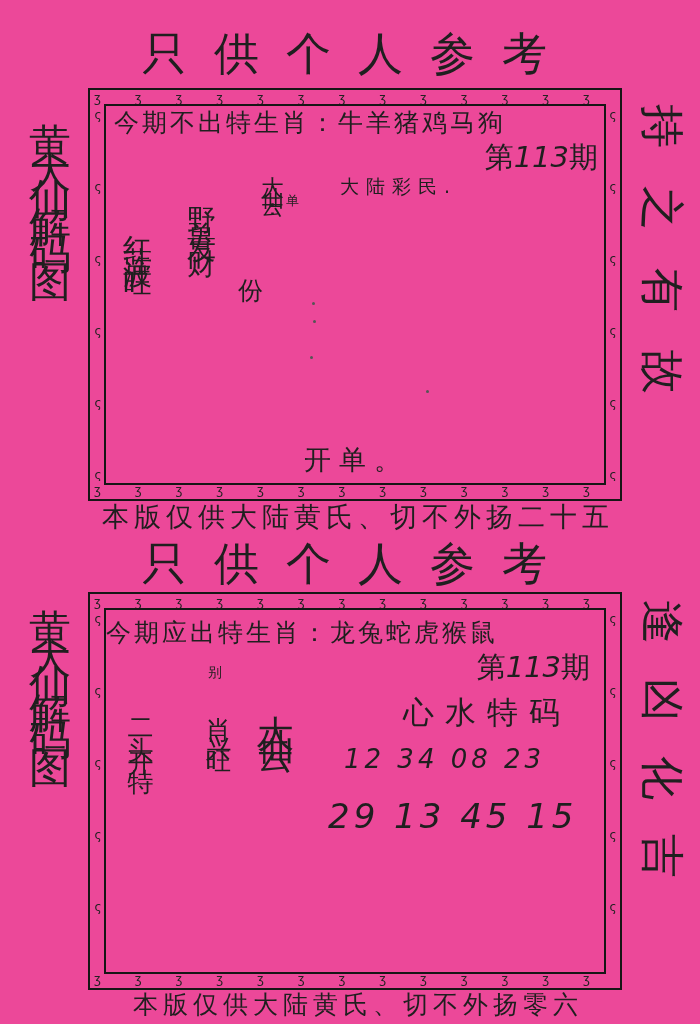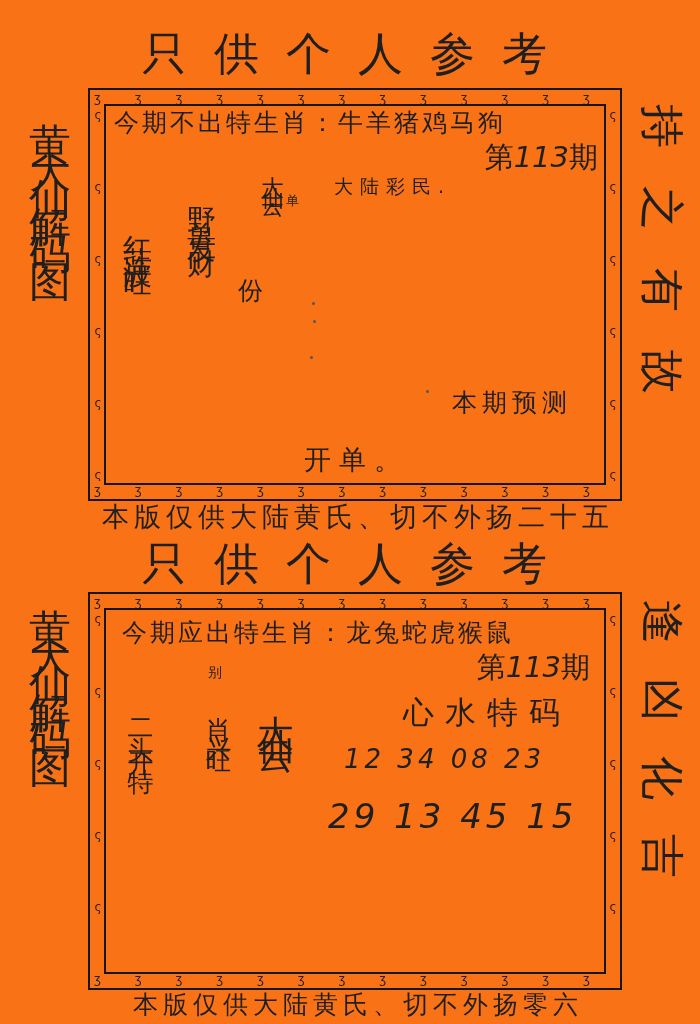--- a/index.html
+++ b/index.html
@@ -1,19 +1,19 @@
 <!DOCTYPE html>
 <html><head>
 <meta charset="utf-8">
 <style>
   html,body{margin:0;padding:0;}
   #page{
     position:relative;
     width:700px;height:1024px;
-    background:#f97316;
+    background:#ec4899;
     font-family:"DejaVu Sans",sans-serif;
     color:#1f1f1f;
     overflow:hidden;
   }
   .abs{position:absolute;}
   .vtext{writing-mode:vertical-rl;text-orientation:upright;white-space:nowrap;}
   .vrot{writing-mode:vertical-rl;text-orientation:sideways;white-space:nowrap;}
   .box{
     position:absolute;
     border:2px solid #161616;
@@ -52,31 +52,30 @@
     <div class="strip strip-v vtext" style="left:2px;">ς ς ς ς ς ς ς ς ς ς ς ς</div>
     <div class="strip strip-v vtext" style="right:2px;">ς ς ς ς ς ς ς ς ς ς ς ς</div>
     <div class="inner"></div>
 
     <div class="abs handline" style="left:16px;top:16px;font-size:25px;letter-spacing:3px;margin-left:8px;">今期不出特生肖：牛羊猪鸡马狗</div>
 
     <div class="abs handline" style="right:22px;top:48px;font-size:29px;">
       <span>第</span><span class="num">113</span><span>期</span>
     </div>
 
-    <div class="abs handline" style="left:244px;top:84px;font-size:19px;letter-spacing:7px;">大陆彩民.</div>
+    <div class="abs handline" style="left:250px;top:84px;font-size:19px;letter-spacing:7px;">大陆彩民.</div>
 
     <div class="abs vtext" style="left:168px;top:68px;font-size:23px;letter-spacing:11px;">大仙云：</div>
     <div class="abs" style="left:196px;top:102px;font-size:13px;">单</div>
     <div class="abs" style="left:148px;top:184px;font-size:25px;">份</div>
 
     <div class="abs vtext" style="left:92px;top:94px;font-size:29px;letter-spacing:14px;">野兽发财</div>
 
     <div class="abs vtext" style="left:28px;top:122px;font-size:29px;letter-spacing:12px;">红蓝波旺</div>
 
-    <div class="abs handline" style="left:362px;top:296px;font-size:25px;letter-spacing:5px;">本期预测</div>
 
     <div class="abs handline" style="left:214px;top:352px;font-size:27px;letter-spacing:8px;">开单。</div>
 
     <div class="faint-dot" style="left:222px;top:212px;"></div>
     <div class="faint-dot" style="left:223px;top:230px;"></div>
     <div class="faint-dot" style="left:220px;top:266px;"></div>
     <div class="faint-dot" style="left:336px;top:300px;"></div>
   </div>
 
   <div class="abs handline" style="left:88px;top:499px;width:540px;text-align:center;font-size:27px;letter-spacing:5px;">本版仅供大陆黄氏、切不外扬二十五</div>
@@ -87,21 +86,21 @@
 
   <div class="abs vrot" style="left:632px;top:600px;font-size:44px;letter-spacing:34px;">逢凶化吉</div>
 
   <div class="box" style="left:88px;top:592px;width:530px;height:394px;">
     <div class="strip strip-h" style="top:2px;">ʒ ʒ ʒ ʒ ʒ ʒ ʒ ʒ ʒ ʒ ʒ ʒ ʒ ʒ ʒ ʒ ʒ ʒ</div>
     <div class="strip strip-h" style="bottom:2px;">ʒ ʒ ʒ ʒ ʒ ʒ ʒ ʒ ʒ ʒ ʒ ʒ ʒ ʒ ʒ ʒ ʒ ʒ</div>
     <div class="strip strip-v vtext" style="left:2px;">ς ς ς ς ς ς ς ς ς ς ς ς</div>
     <div class="strip strip-v vtext" style="right:2px;">ς ς ς ς ς ς ς ς ς ς ς ς</div>
     <div class="inner"></div>
 
-    <div class="abs handline" style="left:32px;top:22px;font-size:25px;letter-spacing:3px;">今期应出特生肖：龙兔蛇虎猴鼠</div>
+    <div class="abs handline" style="left:16px;top:22px;font-size:25px;letter-spacing:3px;">今期应出特生肖：龙兔蛇虎猴鼠</div>
 
     <div class="abs handline" style="right:30px;top:54px;font-size:29px;">
       <span>第</span><span class="num">113</span><span>期</span>
     </div>
 
     <div class="abs" style="left:118px;top:70px;font-size:14px;">别</div>
 
     <div class="abs vtext" style="left:112px;top:102px;font-size:26px;letter-spacing:17px;">肖兴旺</div>
 
     <div class="abs vtext" style="left:34px;top:106px;font-size:26px;letter-spacing:16px;">二头开特</div>

